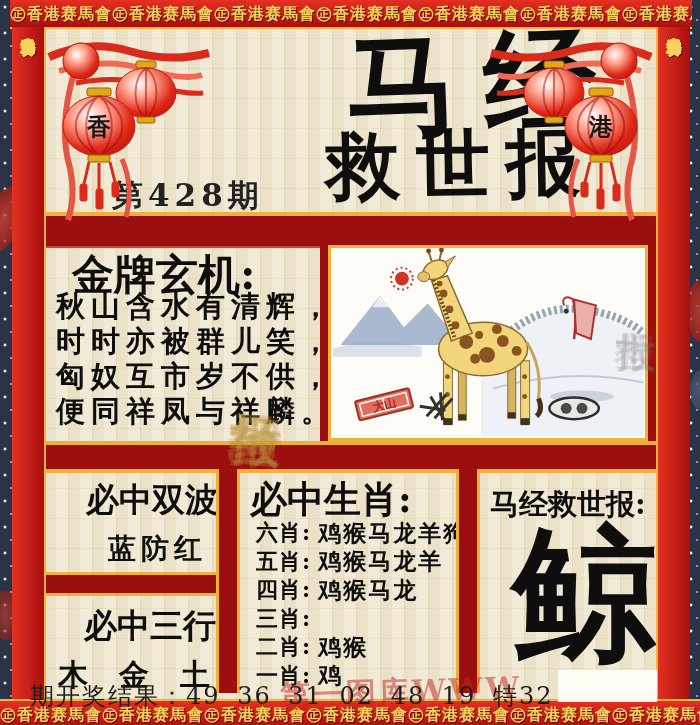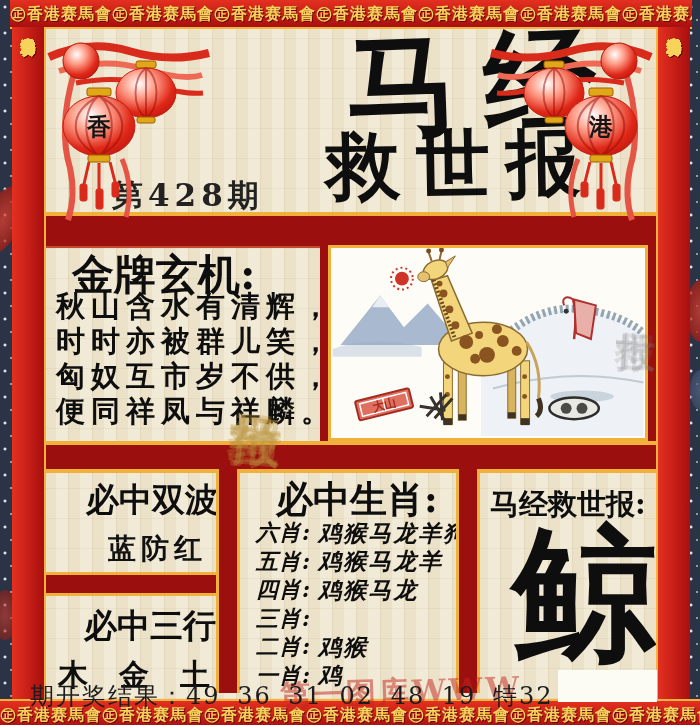--- a/index.html
+++ b/index.html
@@ -57,23 +57,23 @@
            background:#9c0f0f;padding:8px;box-sizing:border-box;}
   .g-inner{width:100%;height:100%;border:3px solid #f0b13a;background:#fdfcf7;box-sizing:border-box;}
   
   .dw-heading{position:absolute;left:42px;top:451px;font-size:33px;}
   .dw-value{position:absolute;left:64px;top:503px;font-size:28px;letter-spacing:5px;font-weight:900;color:#111;}
   .lc-divider{position:absolute;left:0;top:545px;width:172px;height:24px;background:#9c0f0f;
               border-top:3px solid #f0b13a;border-bottom:3px solid #f0b13a;box-sizing:border-box;}
   .sx-heading{position:absolute;left:40px;top:577px;font-size:33px;}
   .sx-values{position:absolute;left:14px;top:628px;width:152px;display:flex;
              justify-content:space-between;font-size:30px;font-weight:900;color:#0e0e0e;}
-  .zx-heading{position:absolute;left:206px;top:448px;font-size:37px;margin-left:26px;}
+  .zx-heading{position:absolute;left:206px;top:448px;font-size:37px;}
   .zx-rows{position:absolute;left:212px;top:492px;}
-  .zx-row{height:28.5px;display:flex;align-items:center;font-weight:900;color:#0e0e0e;white-space:nowrap;font-style:italic;}
+  .zx-row{height:28.5px;display:flex;align-items:center;font-weight:900;color:#0e0e0e;white-space:nowrap;}
   .zx-row .lbl{font-size:22px;letter-spacing:1px;}
   .zx-row .val{font-size:23px;letter-spacing:2px;margin-left:7px;}
   .sp-heading{position:absolute;left:446px;top:458px;font-size:29px;}
   .sp-value{position:absolute;left:468px;top:494px;font-size:146px;line-height:1;letter-spacing:0;}
   .white-box{position:absolute;left:558px;top:670px;width:99px;height:32px;background:#fcfbf4;z-index:4;}
   
   .results{position:absolute;left:30px;top:680px;z-index:6;font-size:24px;font-weight:normal;
            color:#1c1c1c;letter-spacing:2px;word-spacing:7px;white-space:nowrap;}
   .wm-red{position:absolute;left:280px;top:672px;z-index:5;font-size:30px;font-weight:900;
           color:rgba(195,35,30,.5);letter-spacing:3px;transform:rotate(-2deg);white-space:nowrap;}

